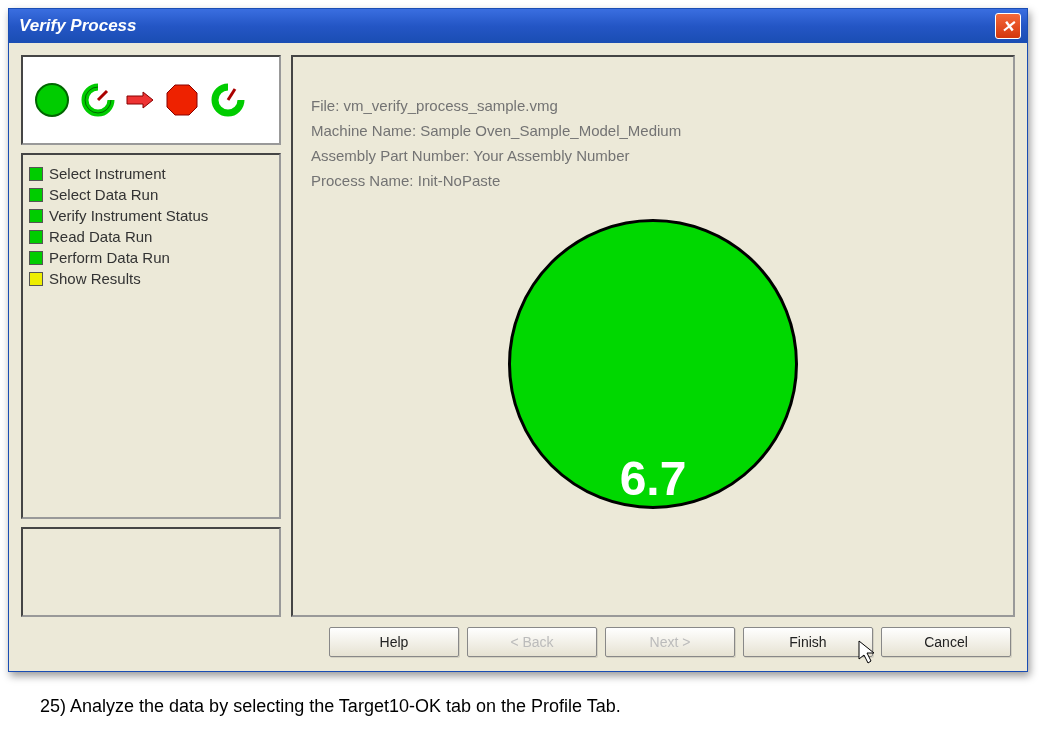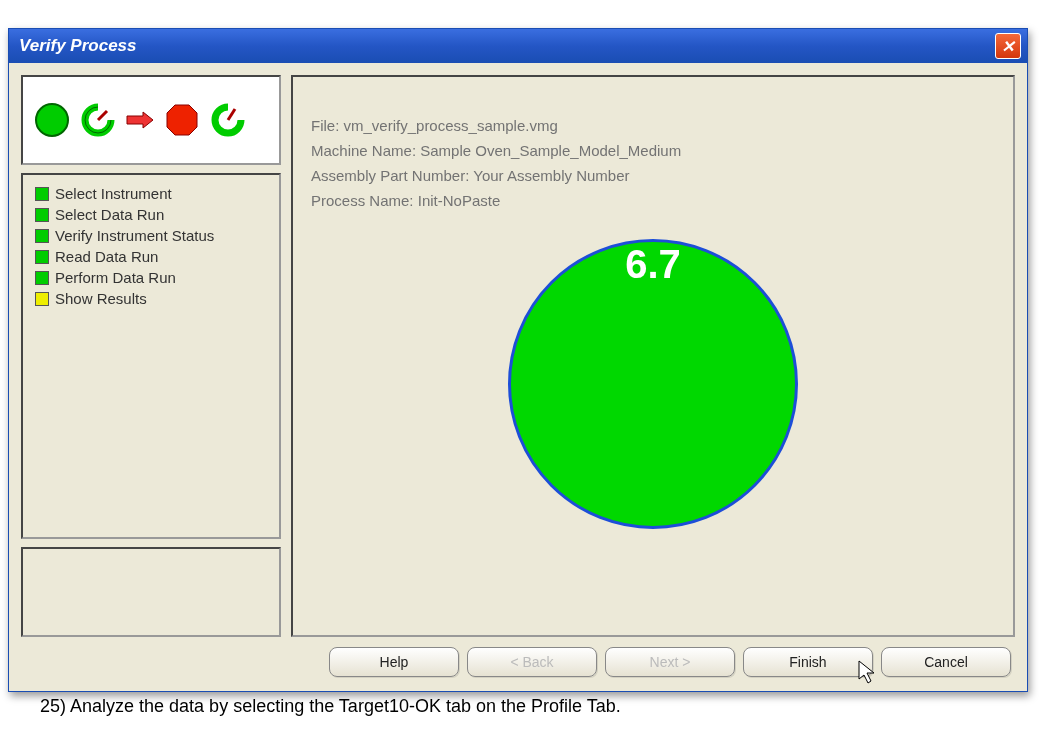--- a/index.html
+++ b/index.html
@@ -12,21 +12,20 @@
   }
   .window {
     position: absolute;
     left: 8px;
     top: 8px;
     width: 1020px;
     height: 664px;
     border: 1px solid #1a4db3;
     box-shadow: 2px 4px 8px rgba(0,0,0,0.4);
     background: #ece9d8;
-    margin-top: 20px;
   }
   .titlebar {
     background: linear-gradient(to bottom, #3a6ee0 0%, #2456c5 50%, #1a4db3 100%);
     height: 34px;
     display: flex;
     align-items: center;
     padding: 0 6px;
     color: #fff;
     font-weight: bold;
     font-size: 17px;
@@ -69,21 +68,21 @@
     display: flex;
     align-items: center;
     justify-content: flex-start;
     gap: 8px;
     padding: 0 10px;
   }
   .step-list {
     border: 2px inset #999;
     background: #ece9d8;
     flex: 1;
-    padding: 8px 12px;
+    padding: 8px 6px;
   }
   .step-item {
     display: flex;
     align-items: center;
     gap: 6px;
     font-size: 15px;
     color: #333;
     padding: 2px 0;
   }
   .step-sq {
@@ -112,46 +111,46 @@
   .info-label { display:inline; }
   .info-val { display:inline; }
   .result-circle {
     position: absolute;
     left: 50%;
     top: 55%;
     transform: translate(-50%, -50%);
     width: 290px;
     height: 290px;
     background: #00d800;
-    border: 3px solid #1d4ed8;
+    border: 3px solid #000000;
     border-radius: 50%;
     display: flex;
-    align-items: flex-start;
+    align-items: flex-end;
     justify-content: center;
     color: #fff;
-    font-size: 40px;
+    font-size: 48px;
     font-weight: bold;
   }
   .button-row {
     display: flex;
     justify-content: flex-end;
     gap: 8px;
     padding: 10px 4px 2px 4px;
   }
   .btn {
     min-width: 130px;
     height: 30px;
     border: 1px solid #888;
     background: linear-gradient(to bottom, #fff, #e6e2d2);
     font-size: 14px;
     color: #222;
     display: flex;
     align-items: center;
     justify-content: center;
-    border-radius: 8px;
+    border-radius: 2px;
     box-shadow: 1px 1px 0 rgba(0,0,0,0.1);
   }
   .btn.disabled { color: #bbb; }
   .cursor {
     position: absolute;
     right: 148px;
     bottom: 6px;
     pointer-events: none;
   }
   .caption {

